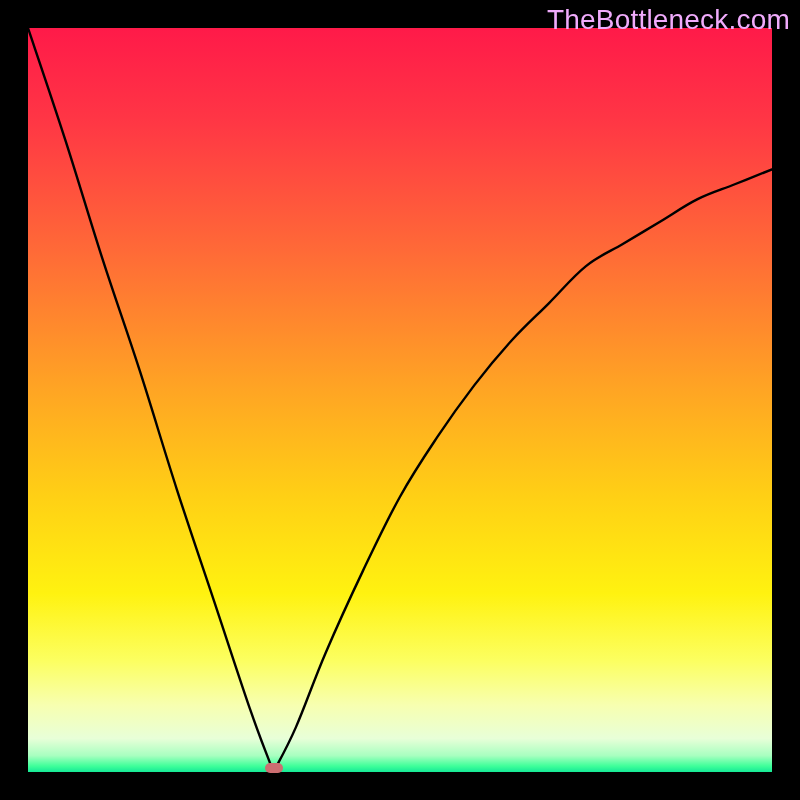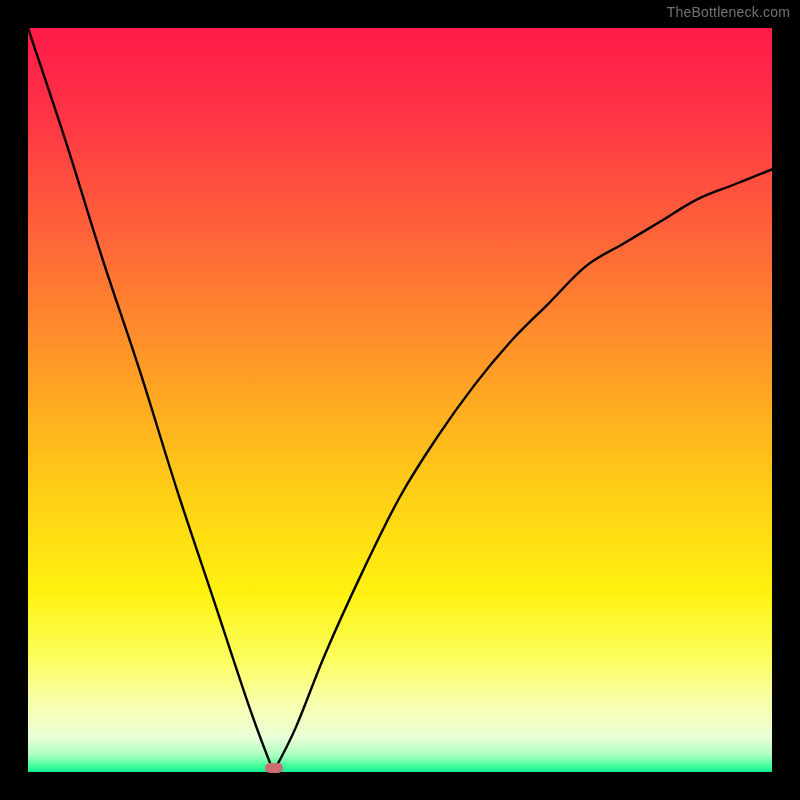--- a/index.html
+++ b/index.html
@@ -23,23 +23,23 @@
     position: absolute;
     left: 0;
     top: 0;
     width: 744px;
     height: 744px;
   }
   .watermark {
     position: absolute;
     top: 4px;
     right: 10px;
-    font-size: 14px;
+    font-size: 28px;
     font-weight: 500;
-    color: #737373;
+    color: #f0abfc;
     letter-spacing: 0.2px;
     user-select: none;
   }
   svg.curve {
     position: absolute;
     left: 0;
     top: 0;
     width: 744px;
     height: 744px;
     pointer-events: none;

